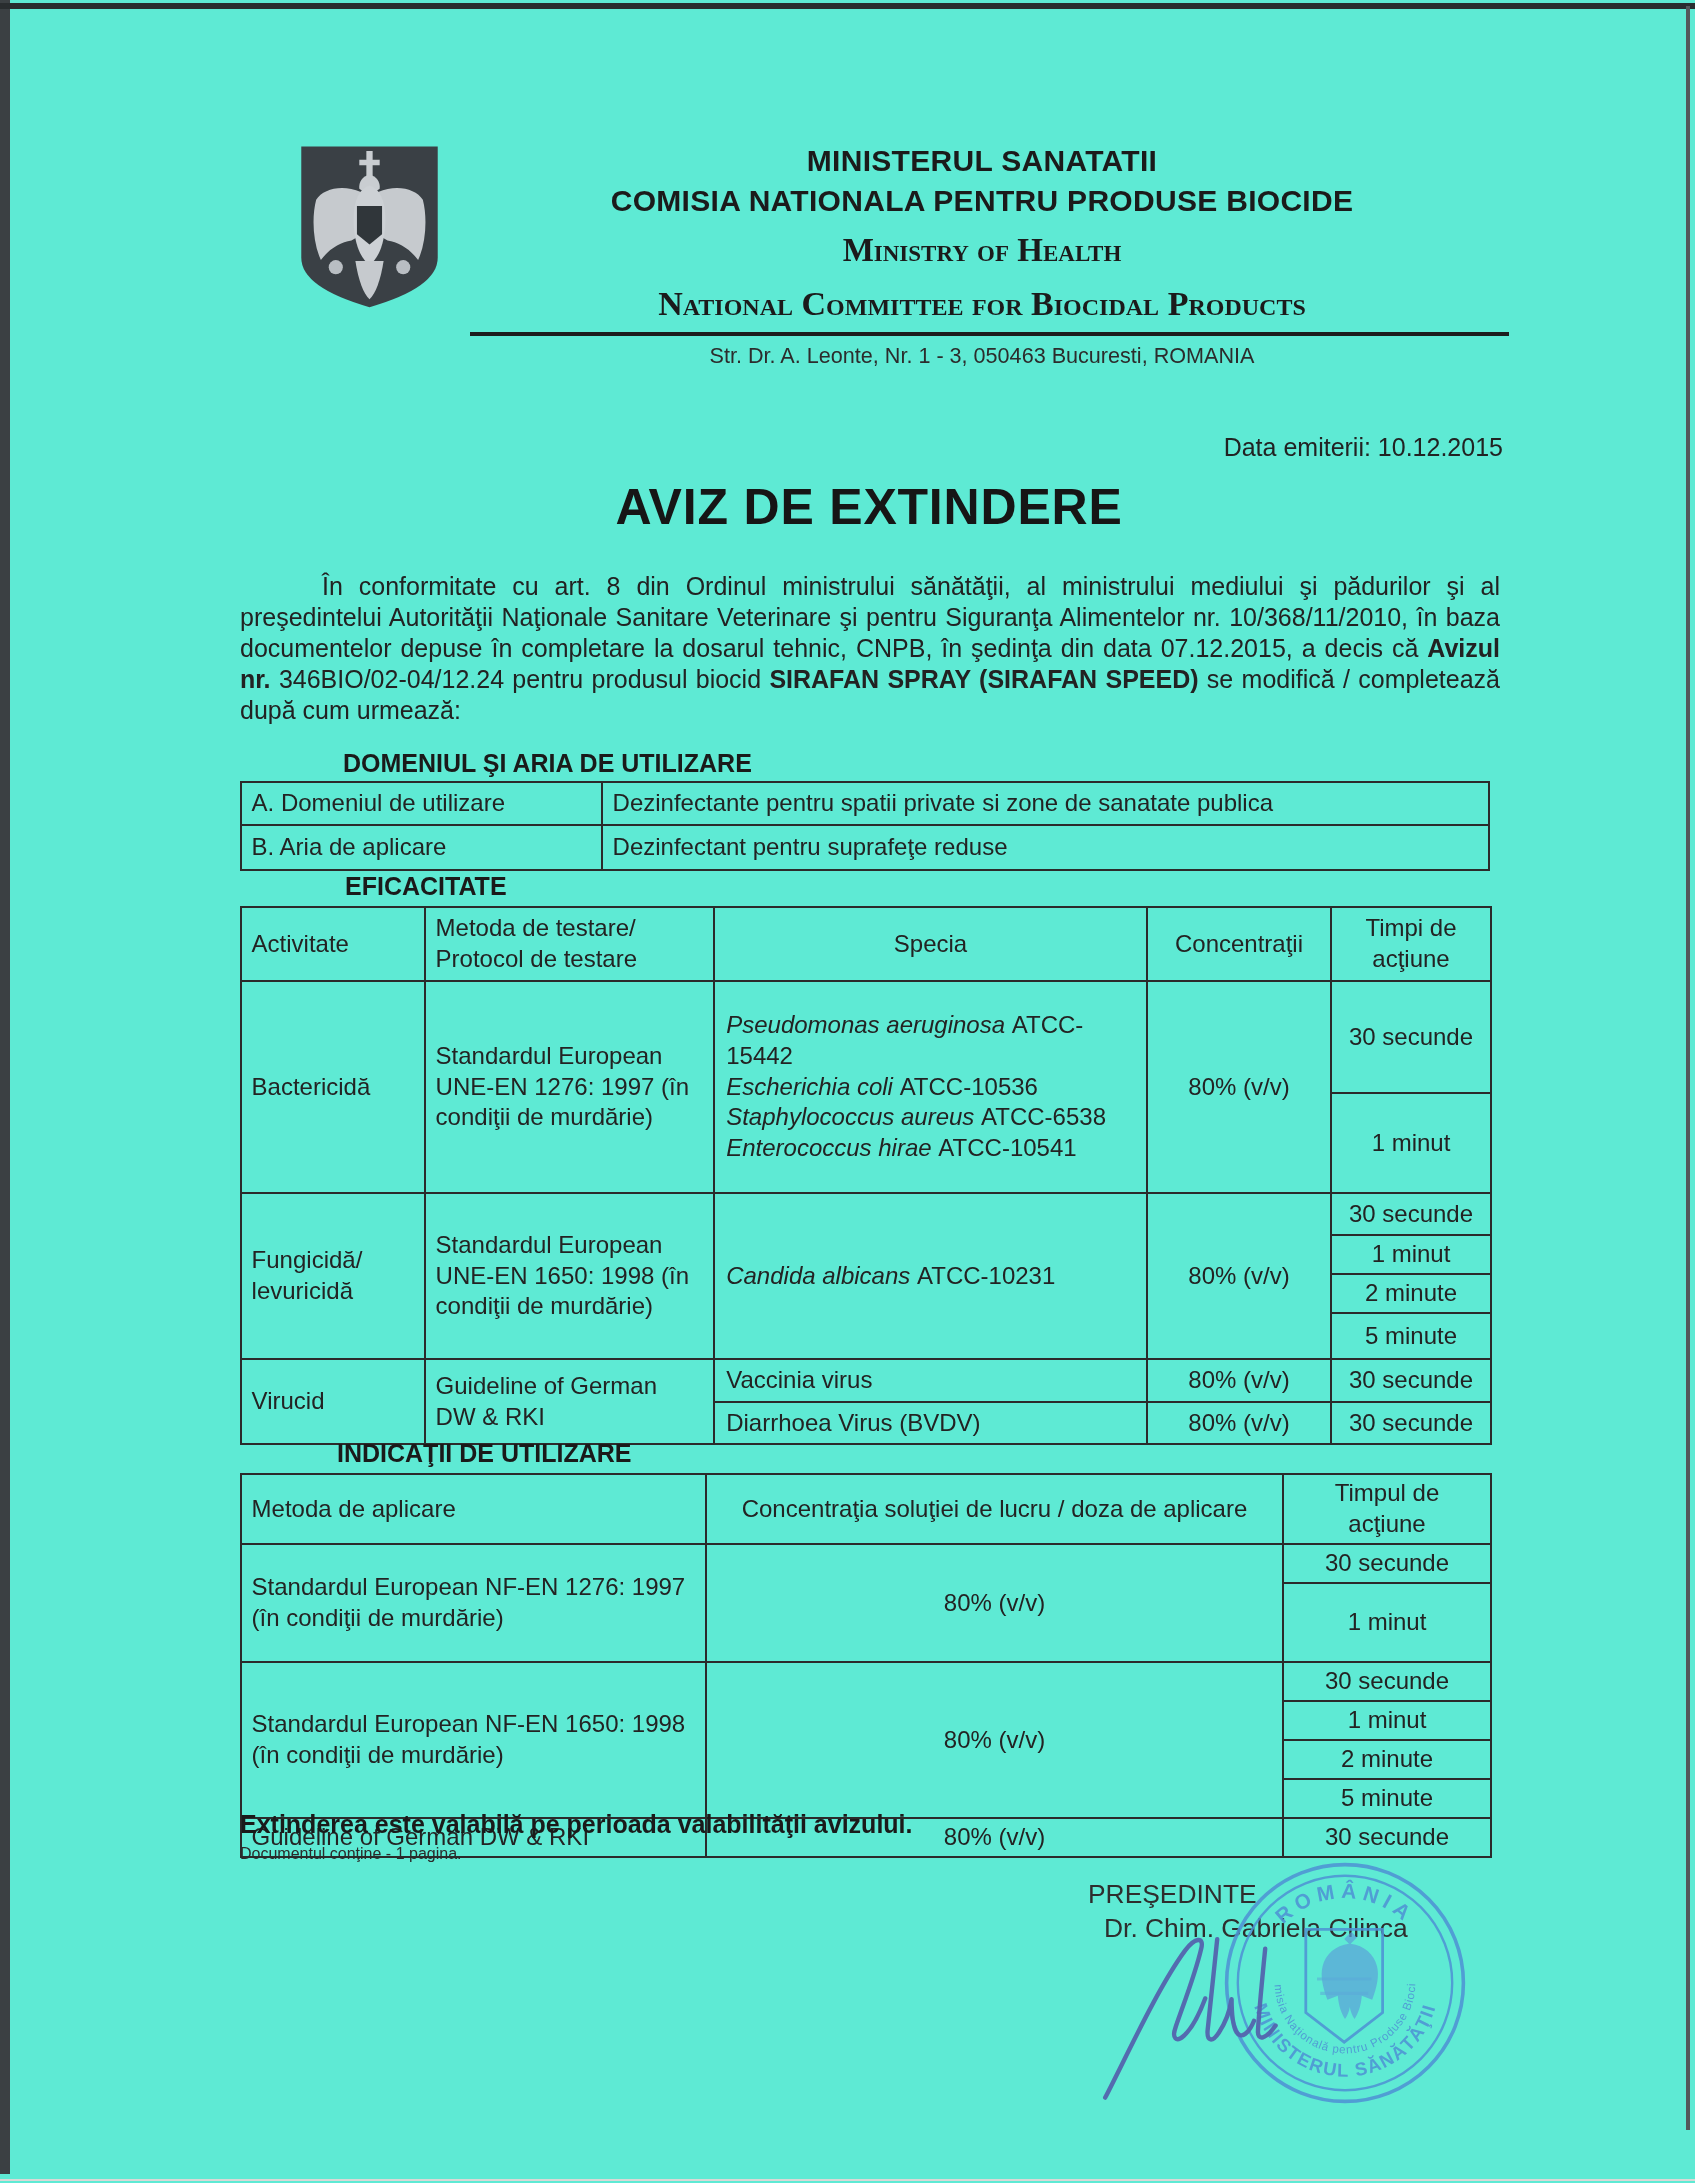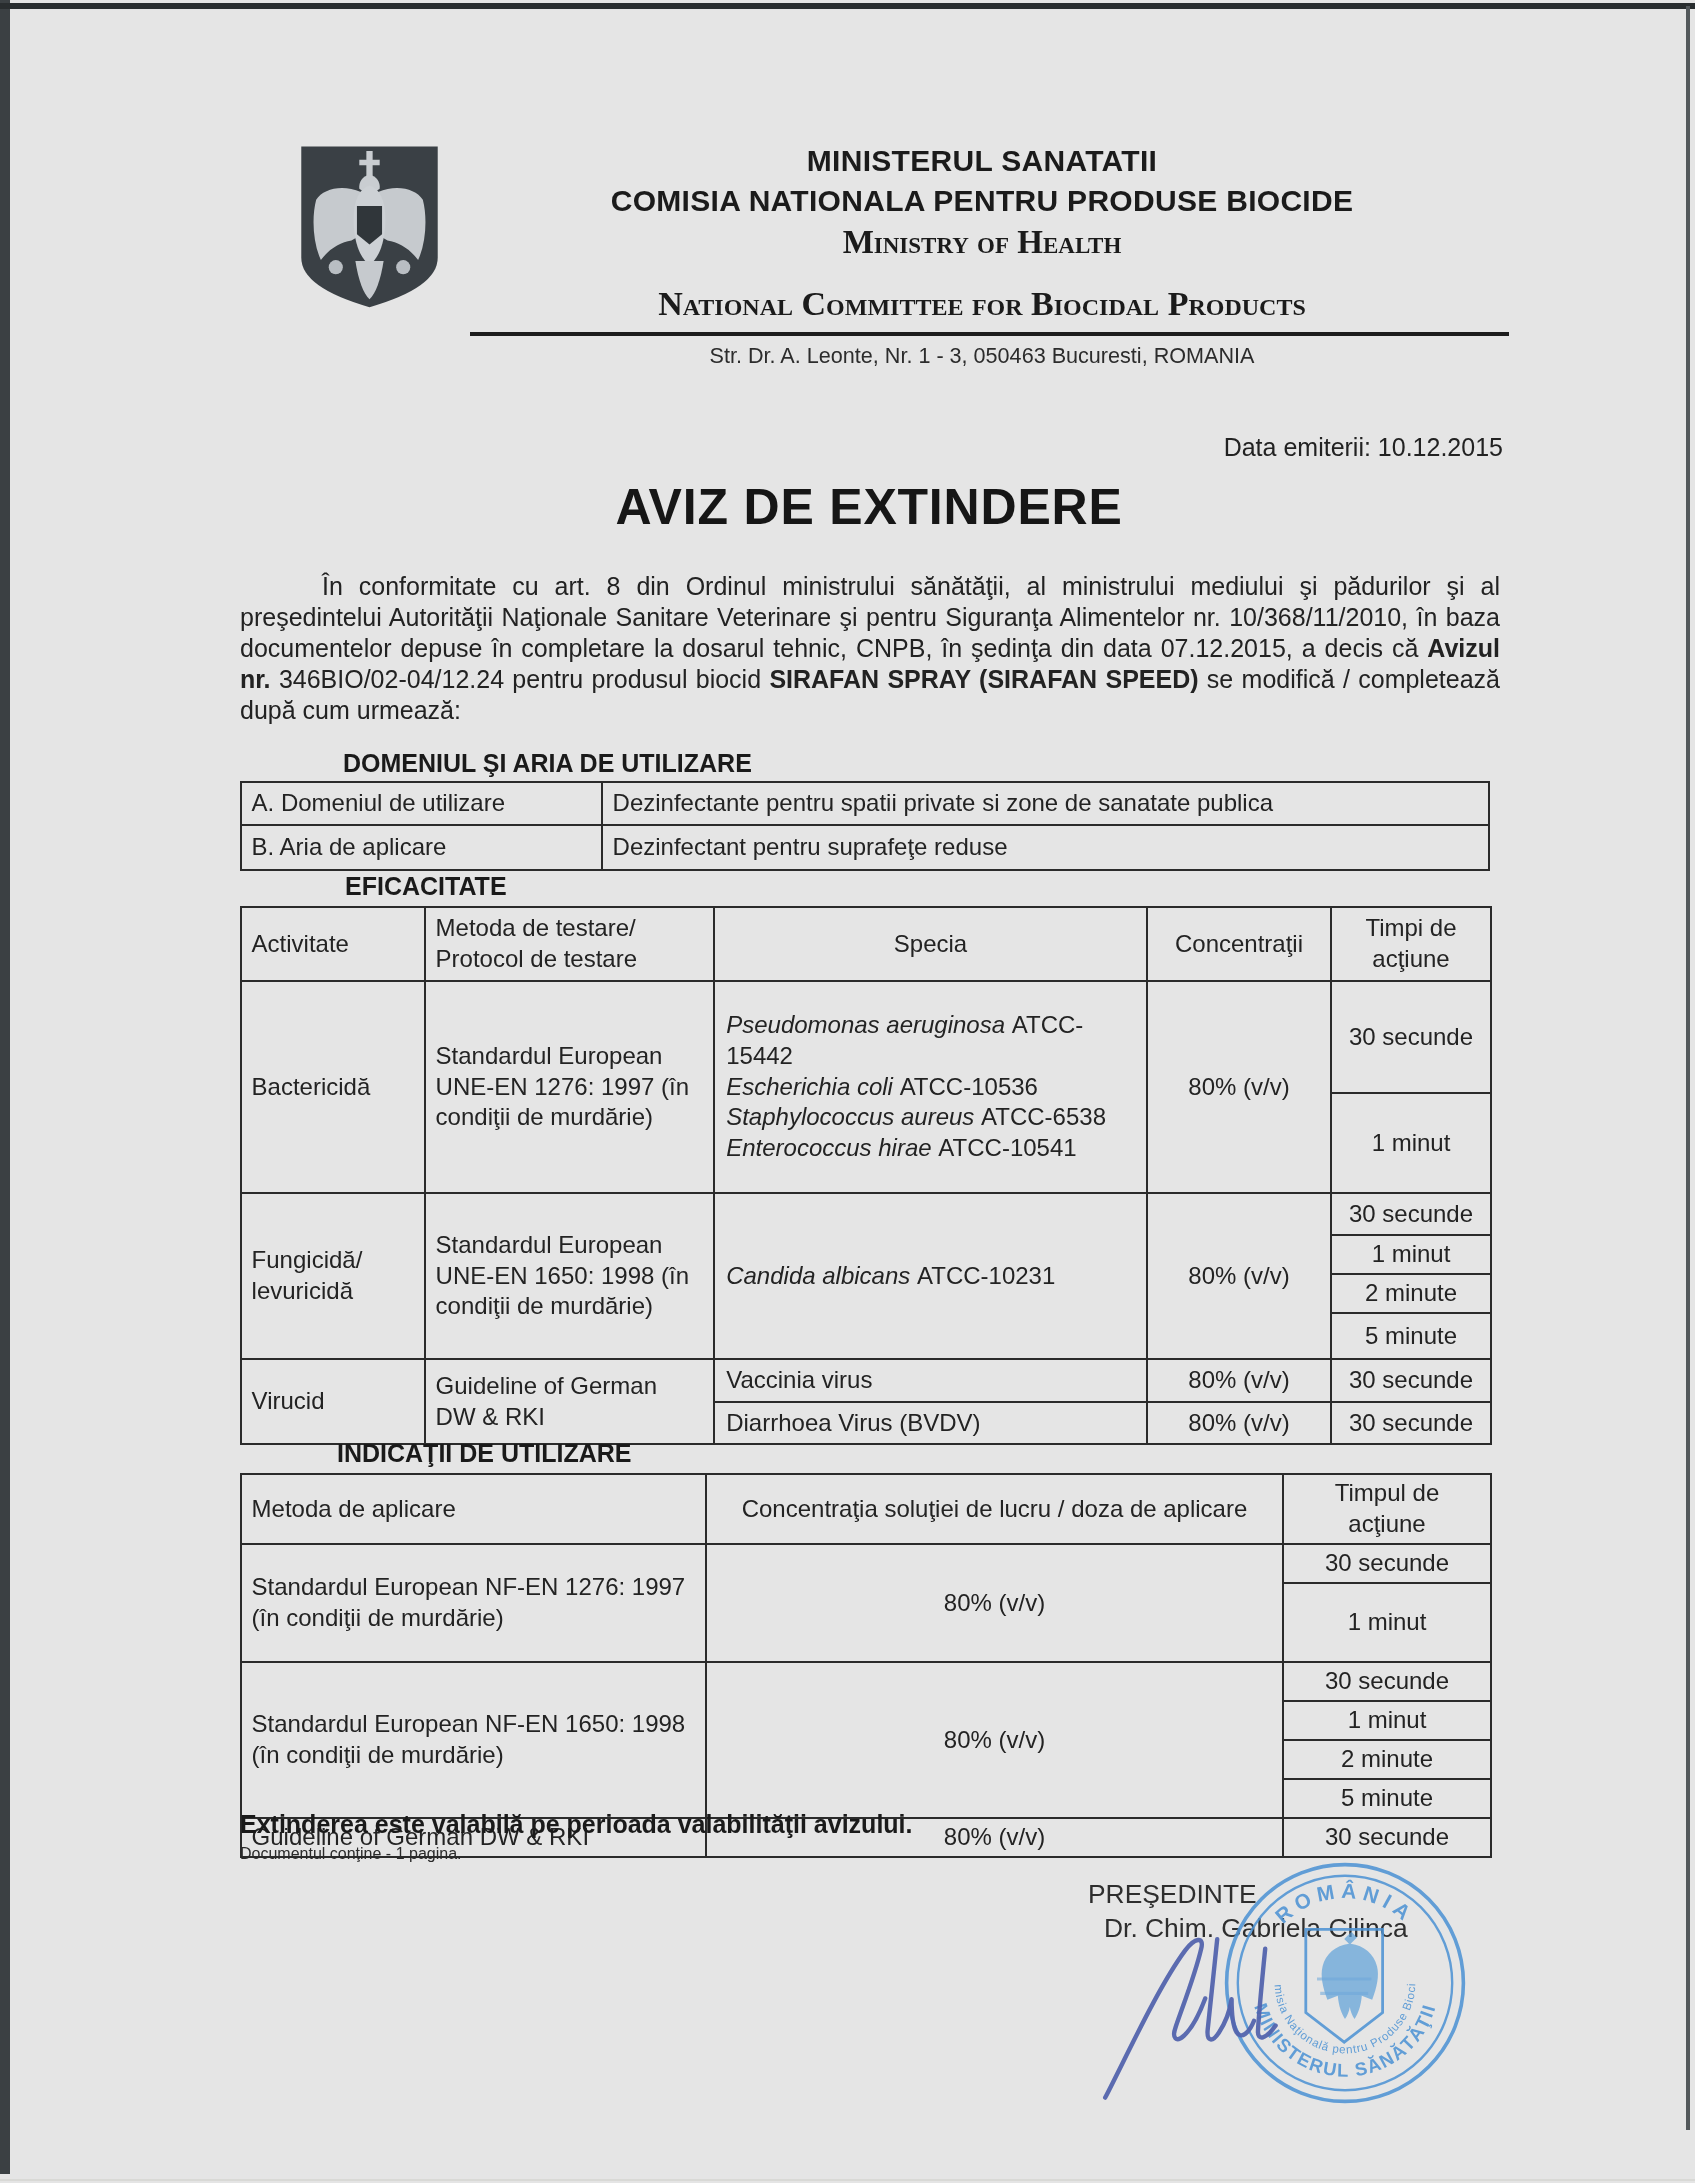--- a/index.html
+++ b/index.html
@@ -1,18 +1,18 @@
 <!DOCTYPE html>
 <html style="font-size:13px"><head>
 <meta charset="utf-8">
 <style>
   * { margin:0; padding:0; box-sizing:border-box; }
   html,body { width:1696px; height:2183px; background:#ffffff; }
   body { font-family:"Liberation Sans","DejaVu Sans",sans-serif; color:#212121; position:relative; overflow:hidden; }
-  #page { position:absolute; left:0; top:0; width:1696px; height:2183px; background:#e5e5e5; }
+  #page { position:absolute; left:0; top:0; width:1696px; height:2183px; background:#5eead4; }
 
   
   .edge-left   { position:absolute; left:0; top:0; width:10.4px; height:2174px; background:#3b4043; }
   .edge-top    { position:absolute; left:0; top:3.2px; width:1696px; height:5.6px; background:#292d2f; }
   .edge-right  { position:absolute; left:1686px; top:6.4px; width:4px; height:2124px; background:#53585b; }
   .edge-bottom { position:absolute; left:0; top:2179px; width:1696px; height:2.4px; background:#d9d9d6; }
 
   .abs { position:absolute; }
 
   
@@ -67,21 +67,21 @@
       <path d="M79,82 h32 v36 l-16,13 -16,-13 z" fill="#30363a"></path>
       <path d="M77,152 L113,152 C109,177 103,193 95,201 C87,193 81,177 77,152 Z" fill="#c6cace"></path>
       <circle cx="52" cy="160" r="9" fill="#b9bec3"></circle>
       <circle cx="138" cy="160" r="9" fill="#b9bec3"></circle>
     </svg>
   </div>
 
   <div class="abs hdr-block">
     <div class="hdr-ro abs" style="left:0; top:144px; width:1066px;">MINISTERUL SANATATII</div>
     <div class="hdr-ro abs" style="left:0; top:184px; width:1066px;">COMISIA NATIONALA PENTRU PRODUSE BIOCIDE</div>
-    <div class="hdr-en abs" style="left:0; top:224px; width:1066px; font-size:33px;">Ministry of Health</div>
+    <div class="hdr-en abs" style="left:0; top:232px; width:1066px; font-size:33px;">Ministry of Health</div>
     <div class="hdr-en abs" style="left:0; top:285px; width:1066px; font-size:34px;">National Committee for Biocidal Products</div>
   </div>
   <div class="abs rule"></div>
   <div class="abs addr" style="top:343px;">Str. Dr. A. Leonte, Nr. 1 - 3, 050463 Bucuresti, ROMANIA</div>
 
   <div class="abs date-line">Data emiterii: 10.12.2015</div>
 
   <div class="abs doc-title">AVIZ DE EXTINDERE</div>
 
   <p class="abs intro"><span>În conformitate cu art. 8 din Ordinul ministrului sănătăţii, al ministrului mediului şi pădurilor şi al preşedintelui Autorităţii Naţionale Sanitare Veterinare şi pentru Siguranţa Alimentelor nr. 10/368/11/2010, în baza documentelor depuse în completare la dosarul tehnic, CNPB, în şedinţa din data 07.12.2015, a decis că </span><b>Avizul nr.</b><span> 346BIO/02-04/12.24 pentru produsul biocid </span><b>SIRAFAN SPRAY (SIRAFAN SPEED)</b><span> se modifică / completează după cum urmează:</span></p>

